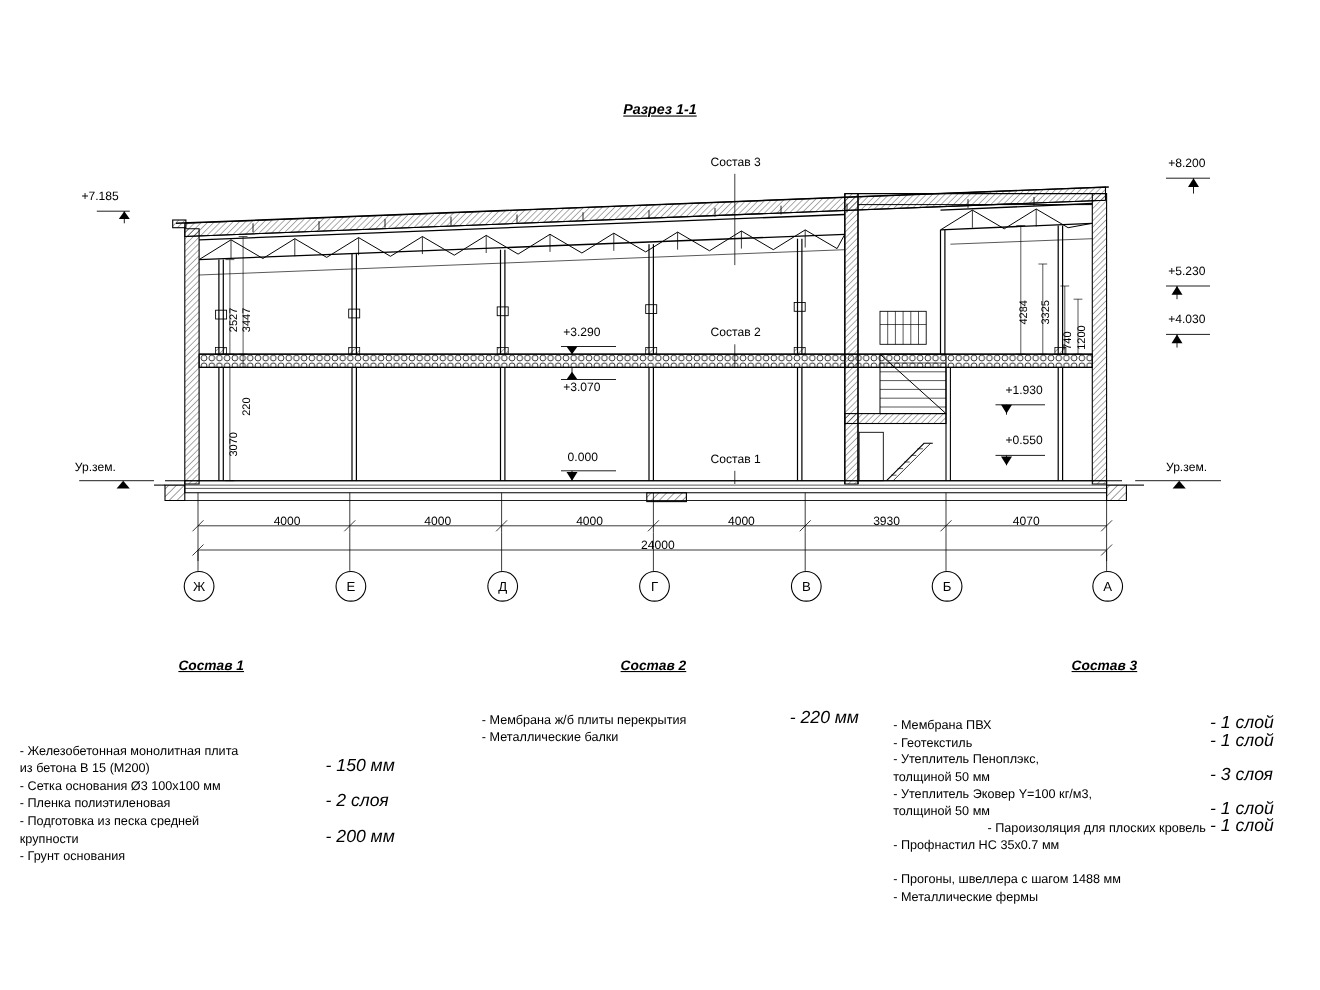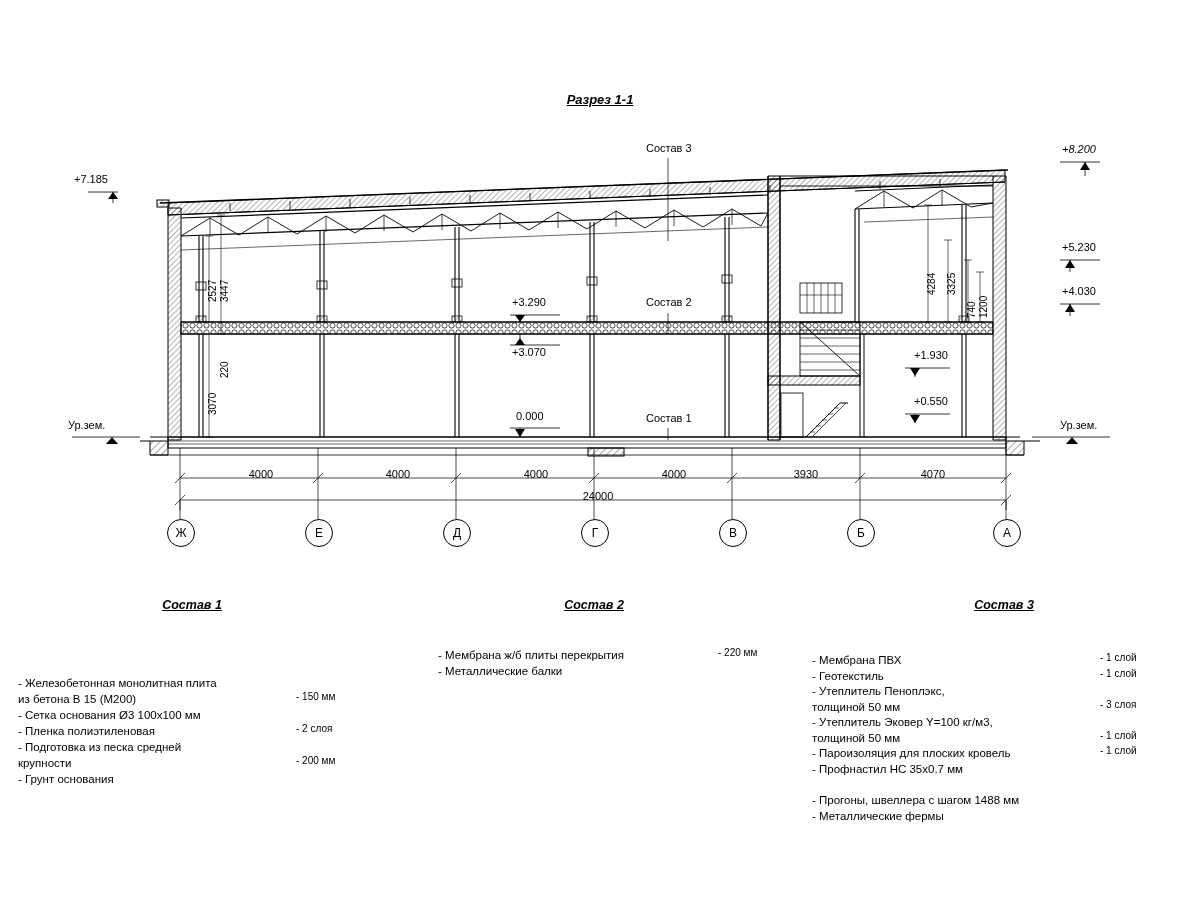--- a/index.html
+++ b/index.html
@@ -6,21 +6,21 @@
   body{
     width:1200px;height:900px;background:#ffffff;position:relative;
     font-family:"Liberation Sans", sans-serif;color:#000;overflow:hidden;
   }
   .abs{position:absolute;}
   .ttl{font-style:italic;font-weight:bold;font-size:13px;text-decoration:underline;text-align:center;}
   .lbl{font-size:11px;white-space:nowrap;}
   .vtext{font-size:10px;white-space:nowrap;transform-origin:0 0;transform:rotate(-90deg);}
   .sec-title{font-style:italic;font-weight:bold;font-size:12.5px;text-decoration:underline;text-align:center;}
   .spec-row{font-size:11.5px;line-height:15.5px;white-space:nowrap;}
-  .spec-val{font-size:10px;line-height:15.5px;white-space:nowrap;}
+  .spec-val{font-size:16px;line-height:15.5px;white-space:nowrap;font-style:italic;}
   svg{display:block;}
   .circ{
     width:26px;height:26px;border:1.2px solid #000;border-radius:50%;
     display:flex;align-items:center;justify-content:center;font-size:12px;background:#fff;
   }
 </style>
 </head>
 <body>
 
 <div class="abs ttl" style="left:520px;top:92px;width:160px;">Разрез 1-1</div>
@@ -314,21 +314,21 @@
     </g>
   </g>
 </svg>
 </div>
 
 <div class="abs lbl" style="left:646px;top:142px;">Состав 3</div>
 <div class="abs lbl" style="left:646px;top:296px;">Состав 2</div>
 <div class="abs lbl" style="left:646px;top:412px;">Состав 1</div>
 
 <div class="abs lbl" style="left:74px;top:173px;">+7.185</div>
-<div class="abs lbl" style="left:1062px;top:143px;font-style:italic;">+8.200</div>
+<div class="abs lbl" style="left:1062px;top:143px;">+8.200</div>
 <div class="abs lbl" style="left:1062px;top:241px;text-align:center;">+5.230</div>
 <div class="abs lbl" style="left:1062px;top:285px;">+4.030</div>
 <div class="abs lbl" style="left:512px;top:296px;">+3.290</div>
 <div class="abs lbl" style="left:512px;top:346px;">+3.070</div>
 <div class="abs lbl" style="left:914px;top:349px;">+1.930</div>
 <div class="abs lbl" style="left:914px;top:395px;">+0.550</div>
 <div class="abs lbl" style="left:516px;top:410px;">0.000</div>
 
 <div class="abs lbl" style="left:68px;top:419px;">Ур.зем.</div>
 <div class="abs lbl" style="left:1060px;top:419px;">Ур.зем.</div>
@@ -390,17 +390,17 @@
 </div>
 
 <div class="abs sec-title" style="left:940px;top:598px;width:128px;">Состав 3</div>
 <div class="abs" style="left:812px;top:650px;width:370px;">
   <div style="position:relative;height:15.5px;"><span class="spec-row">- Мембрана ПВХ</span><span class="spec-val abs" style="left:288px;top:0;">- 1 слой</span></div>
   <div style="position:relative;height:15.5px;"><span class="spec-row">- Геотекстиль</span><span class="spec-val abs" style="left:288px;top:0;">- 1 слой</span></div>
   <div style="position:relative;height:15.5px;"><span class="spec-row">- Утеплитель Пеноплэкс,</span><span class="spec-val abs" style="left:288px;top:0;"></span></div>
   <div style="position:relative;height:15.5px;"><span class="spec-row">   толщиной 50 мм</span><span class="spec-val abs" style="left:288px;top:0;">- 3 слоя</span></div>
   <div style="position:relative;height:15.5px;"><span class="spec-row">- Утеплитель Эковер Y=100 кг/м3,</span><span class="spec-val abs" style="left:288px;top:0;"></span></div>
   <div style="position:relative;height:15.5px;"><span class="spec-row">   толщиной 50 мм</span><span class="spec-val abs" style="left:288px;top:0;">- 1 слой</span></div>
-  <div style="position:relative;height:15.5px;"><span class="spec-row">- Пароизоляция для плоских кровель</span><span class="spec-val abs" style="left:288px;top:0;">- 1 слой</span></div>
+  <div style="position:relative;height:15.5px;text-align:center;"><span class="spec-row">- Пароизоляция для плоских кровель</span><span class="spec-val abs" style="left:288px;top:0;">- 1 слой</span></div>
   <div style="position:relative;height:15.5px;"><span class="spec-row">- Профнастил НС 35х0.7 мм</span><span class="spec-val abs" style="left:288px;top:0;"></span></div>
   <div style="position:relative;height:15.5px;margin-top:16px;"><span class="spec-row">- Прогоны, швеллера с шагом 1488 мм</span><span class="spec-val abs" style="left:288px;top:0;"></span></div>
   <div style="position:relative;height:15.5px;"><span class="spec-row">- Металлические фермы</span><span class="spec-val abs" style="left:288px;top:0;"></span></div>
 </div>
 
 </body></html>

